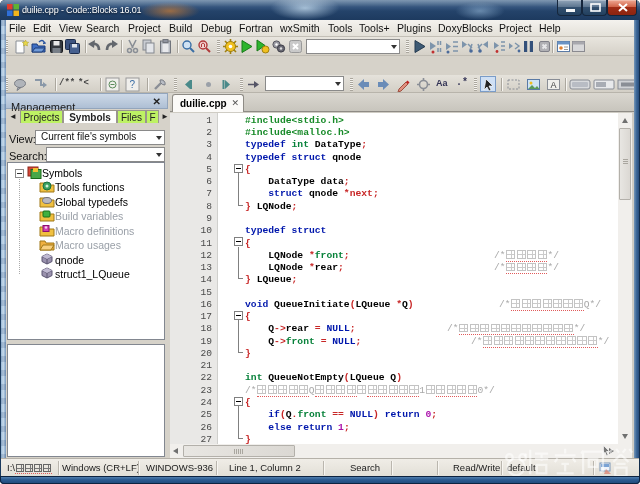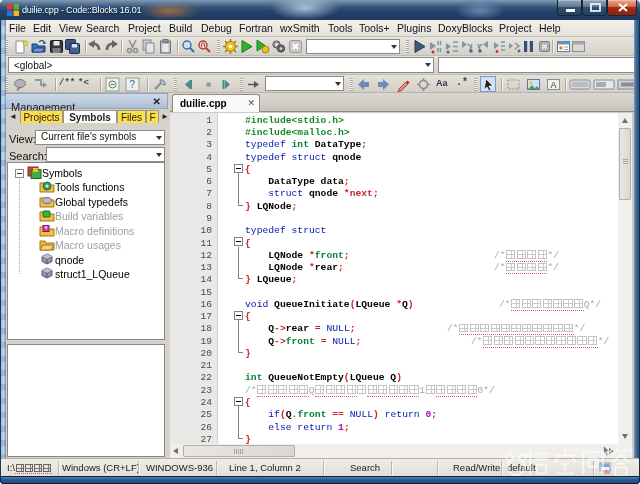--- a/index.html
+++ b/index.html
@@ -29,40 +29,40 @@
 .ticon{position:absolute;top:2px;width:15px;height:15px;}
 .combo{position:absolute;background:#fff;border:1px solid #8a8a8a;}
 .combo .arr{position:absolute;right:2px;top:50%;margin-top:-2px;width:0;height:0;border:3.5px solid transparent;border-top:4px solid #333;border-bottom:none;}
 .combo .txt{position:absolute;left:5px;top:2px;font-size:10px;color:#111;}
 
 #panel{position:absolute;left:1px;top:93px;width:169px;height:365px;background:#d6d2c9;}
 #mhead{position:absolute;left:2px;top:0px;width:165px;height:16px;background:linear-gradient(180deg,#cdd9e8,#aebfd4);border:1px solid #93a5bc;font-size:11px;color:#1a1a1a;}
 #mhead .t{position:absolute;left:7px;top:7px;}
 #mhead .x{position:absolute;right:6px;top:2px;font-size:10px;font-weight:bold;color:#222;}
 #ptabs{position:absolute;left:2px;top:17px;width:165px;height:13px;font-size:10px;color:#222;}
-.ptab{position:absolute;top:0;height:13px;border:1px solid #9a968d;border-bottom:none;background:#fde047;text-align:center;}
+.ptab{position:absolute;top:0;height:13px;border:1px solid #9a968d;border-bottom:none;background:#bef264;text-align:center;}
 .ptab.sel{background:#fdfdfc;font-weight:bold;}
 .parr{position:absolute;top:2px;font-size:8px;color:#222;}
 #viewrow,#searchrow{position:absolute;font-size:11px;color:#111;}
 
 #treebox{position:absolute;left:6px;top:69px;width:158px;height:178px;background:#fff;border:1px solid #828790;}
 #lowbox{position:absolute;left:6px;top:251px;width:158px;height:113px;background:#fff;border:1px solid #828790;}
 .titem{position:absolute;font-size:10.5px;color:#000;white-space:nowrap;}
 .titem.gray{color:#9aa0a8;}
 
 #editor{position:absolute;left:170px;top:93px;width:465px;height:365px;background:#cfccc4;}
 #tabbar{position:absolute;left:0;top:0;width:465px;height:19px;background:linear-gradient(180deg,#dad7d0,#c8c5bd);border-bottom:1px solid #8e8b85;}
-#tab1{position:absolute;left:2px;top:1px;width:88px;height:18px;background:#fbfaf8;border:1px solid #8e8b85;border-bottom:none;border-radius:3px 3px 0 0;font-size:10px;color:#000;}
+#tab1{position:absolute;left:2px;top:1px;width:72px;height:18px;background:#fbfaf8;border:1px solid #8e8b85;border-bottom:none;border-radius:3px 3px 0 0;font-size:10px;color:#000;}
 #tab1 .t{position:absolute;left:7px;top:3px;font-weight:bold;}
 #tab1 .x{position:absolute;right:4px;top:3px;color:#555;font-size:9px;}
 #edwhite{position:absolute;left:0;top:20px;width:448px;height:331px;background:#fff;}
 #gutter{position:absolute;left:0px;top:20px;width:48px;height:331px;background:#e9e8e6;border-right:1px solid #d0d0cd;}
 #lnums{position:absolute;left:0px;top:21.87px;width:42px;font:9.6px/12.26px "Liberation Mono",monospace;color:#4a4a4a;text-align:right;white-space:pre;}
 #code{position:absolute;left:75px;top:21.87px;font:bold 9.7px/12.26px "Liberation Mono",monospace;color:#000;white-space:pre;}
-.kw{color:#0017ac;font-weight:normal;}
+.kw{color:#0017ac;font-weight:bold;}
 .gr{color:#068139;font-weight:bold;}
 .inc{color:#178a28;}
 .op{color:#c82727;}
 .num{color:#ab12ab;}
 
 .fbox{position:absolute;width:9px;height:9px;border:1px solid #808080;background:#fff;}
 .fbox:before{content:"";position:absolute;left:1px;top:3px;width:5px;height:1px;background:#000;}
 .fline{position:absolute;width:1px;background:#808080;}
 .fcorn{position:absolute;width:5px;height:1px;background:#808080;}
 
@@ -262,27 +262,20 @@
 <svg class="ticon" style="left:555px" viewBox="0 0 15 15">
         <rect x="1.5" y="2.5" width="12" height="10" fill="#fff" stroke="#5a7aa5"></rect>
         <rect x="1.5" y="2.5" width="12" height="3" fill="#6a93c5"></rect>
         <circle cx="5" cy="9" r="1.8" fill="#e08030"></circle>
         <path d="M8 8h4M8 10.5h4" stroke="#999" stroke-width="1"></path>
       </svg>
 <svg class="ticon" style="left:570px" viewBox="0 0 15 15">
         <rect x="1.5" y="2.5" width="12" height="10" fill="#d8d8da" stroke="#8a8a90"></rect>
         <rect x="1.5" y="2.5" width="12" height="3" fill="#a8a8ae"></rect>
       </svg>
-</div>
-<div id="tb2">
-<div class="combo" style="left:7px;top:1px;width:426px;height:16px">
-        <span class="txt">&lt;global&gt;</span>
-        <span class="arr"></span>
-      </div>
-<div class="combo" style="left:437px;top:1px;width:198px;height:16px"></div>
 </div>
 <div id="tb3">
 <div class="grip" style="left:4px"></div>
 <svg class="ticon" style="left:12px" viewBox="0 0 15 15">
         <ellipse cx="7" cy="6.5" rx="5.5" ry="4" fill="#b0b4ba" stroke="#7a7e86"></ellipse>
         <path d="M5 10.5l-1 3 4-3z" fill="#b0b4ba" stroke="#7a7e86"></path>
       </svg>
 <svg class="ticon" style="left:32px" viewBox="0 0 15 15">
         <path d="M2 3h6v5h4" fill="none" stroke="#8a98a8" stroke-width="2"></path>
         <path d="M10 5l4 3-4 3z" fill="#8a98a8"></path>

